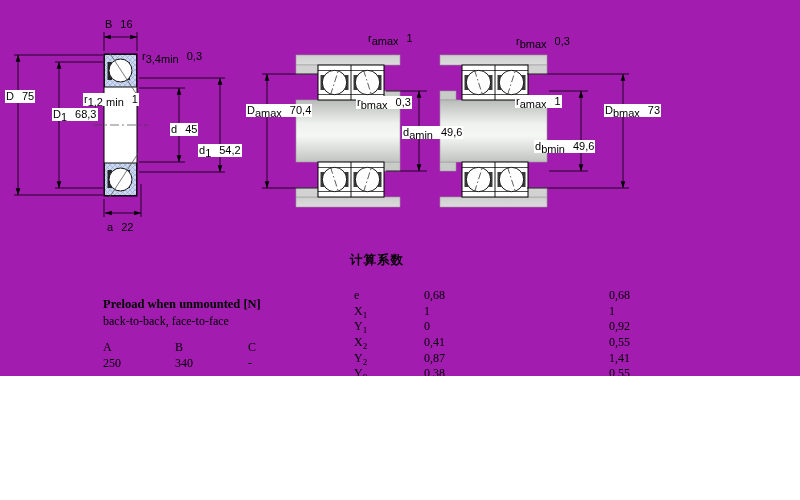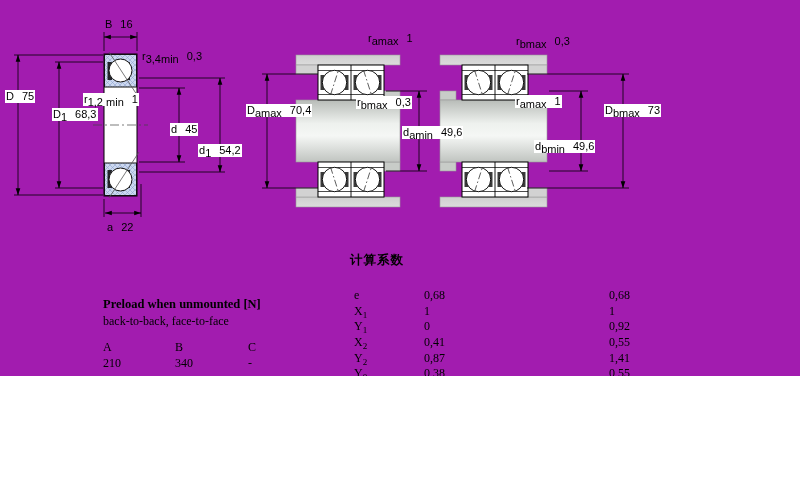--- a/index.html
+++ b/index.html
@@ -247,21 +247,21 @@
     <span>d</span><sub>bmin</sub><span class="val">49,6</span>
   </div>
 
   <div id="preload-table">
     <div class="ttl">Preload when unmounted [N]</div>
     <div class="sub">back-to-back, face-to-face</div>
     <div class="prow" style="top:43px;">
       <span class="pcell c1">A</span><span class="pcell c2">B</span><span class="pcell">C</span>
     </div>
     <div class="prow" style="top:59px;">
-      <span class="pcell c1">210</span><span class="pcell c2">340</span><span class="pcell">-</span>
+      <span class="pcell c1">250</span><span class="pcell c2">340</span><span class="pcell">-</span>
     </div>
   </div>
 
   <div id="factors-table">
     <div class="ttl">计算系数</div>
     <div class="frows">
       <div class="frow">
         <span class="fc-label"><span>e</span><sub></sub></span><span class="fc-1">0,68</span><span class="fc-2">0,68</span>
       </div>
       <div class="frow">

